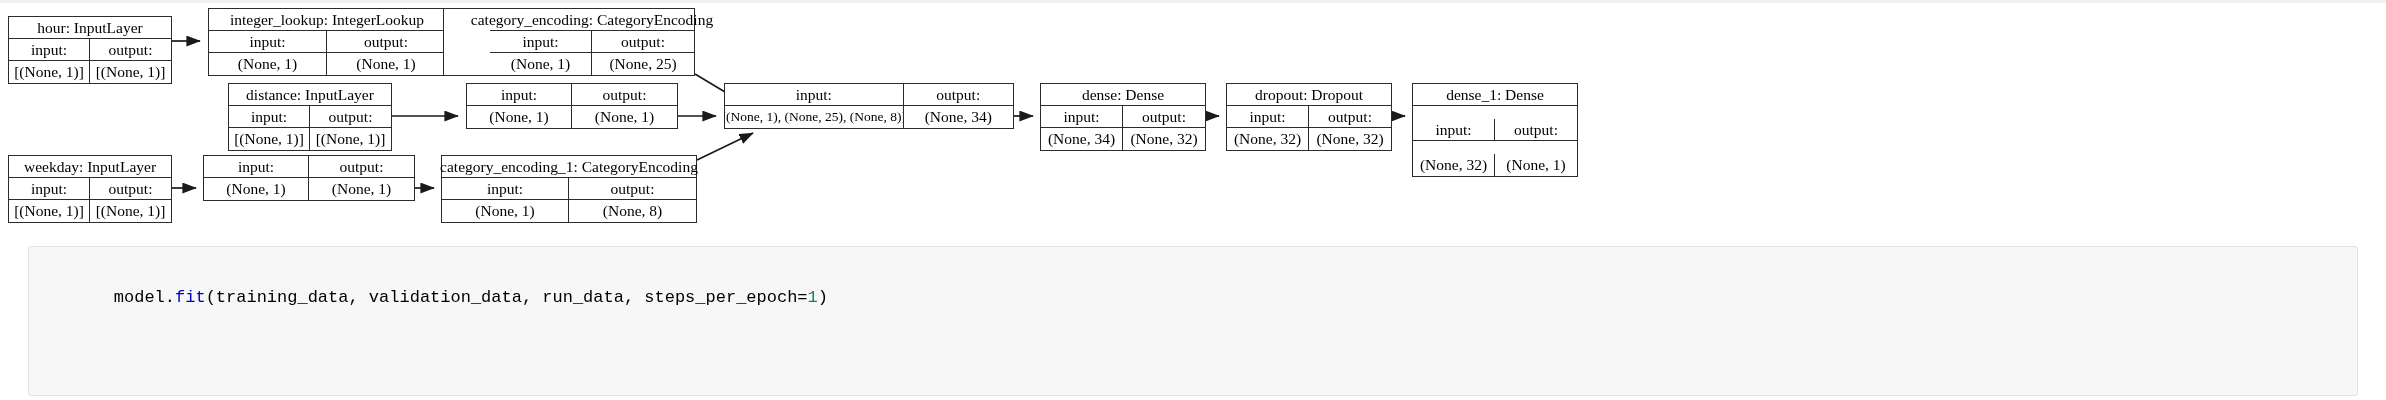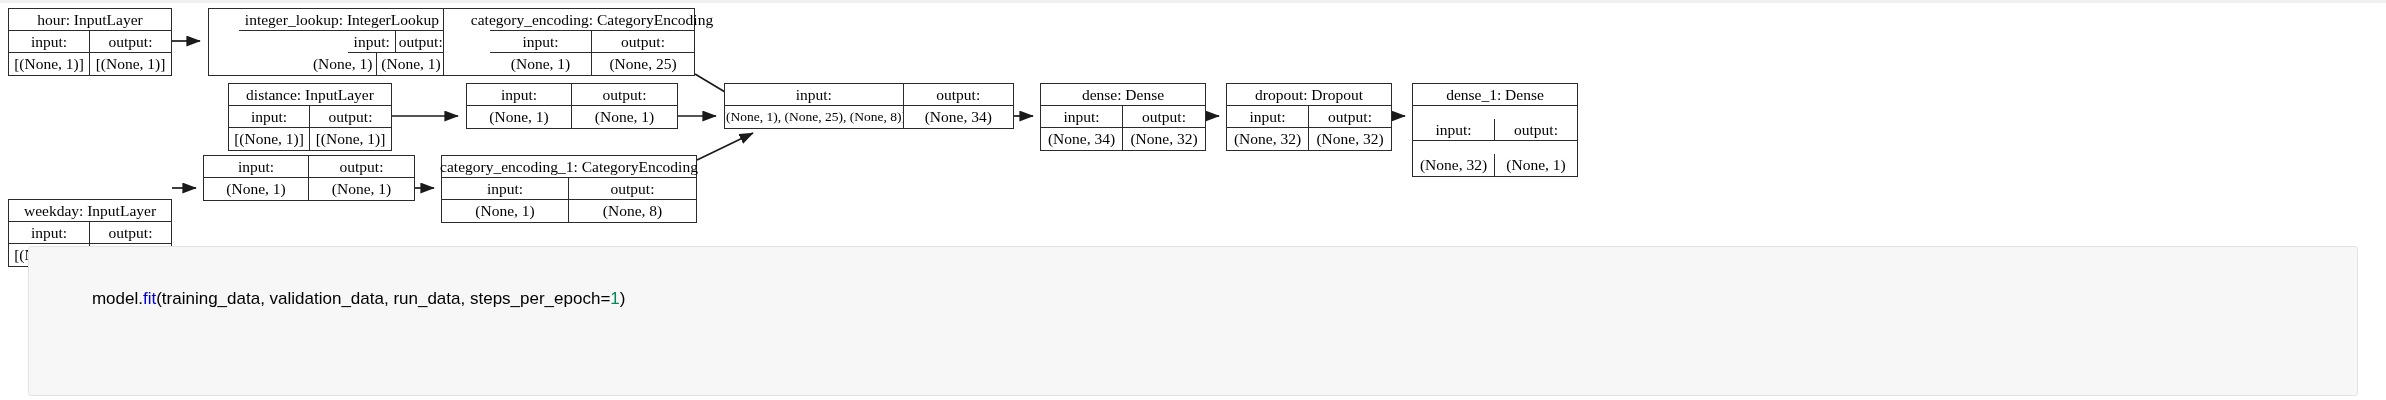--- a/index.html
+++ b/index.html
@@ -97,21 +97,21 @@
     height: 150px;
     background: #f7f7f7;
     border: 1px solid #e3e3e3;
     border-radius: 3px;
     box-sizing: border-box;
   }
   #code-line {
     position: absolute;
     left: 44px;
     top: 22px;
-    font-family: Liberation Sans, sans-serif;
+    font-family: Liberation Mono, monospace;
     font-size: 17px;
     white-space: pre;
     color: #000000;
   }
   .tok-fn   { color: #0000cc; }
   .tok-plain{ color: #000000; }
   .tok-num  { color: #098658; }
 </style>
 </head>
 <body>
@@ -145,33 +145,33 @@
       <path d="M697,160 L753,133"></path>
 
       <line x1="1014" y1="116" x2="1033" y2="116"></line>
 
       <line x1="1206" y1="116" x2="1219" y2="116"></line>
 
       <line x1="1392" y1="116" x2="1405" y2="116"></line>
     </g>
   </svg>
 
-  <div class="node" style="left:8px; top:8px; width:164px;">
+  <div class="node" style="left:8px; top:16px; width:164px;">
     <div class="title">hour: InputLayer</div>
     <div class="row labels">
       <div class="cell left">input:</div>
       <div class="cell right">output:</div>
     </div>
     <div class="row">
       <div class="cell left">[(None, 1)]</div>
       <div class="cell right">[(None, 1)]</div>
     </div>
   </div>
 
-  <div class="node" style="left:208px; top:8px; width:238px;align-items:flex-end;">
+  <div class="node" style="left:208px; top:8px; width:238px;">
     <div class="title">integer_lookup: IntegerLookup</div>
     <div class="row labels">
       <div class="cell left">input:</div>
       <div class="cell right">output:</div>
     </div>
     <div class="row">
       <div class="cell left">(None, 1)</div>
       <div class="cell right">(None, 1)</div>
     </div>
   </div>
@@ -251,21 +251,21 @@
     <div class="row labels">
       <div class="cell left">input:</div>
       <div class="cell right">output:</div>
     </div>
     <div class="row">
       <div class="cell left">(None, 32)</div>
       <div class="cell right">(None, 1)</div>
     </div>
   </div>
 
-  <div class="node" style="left:8px; top:155px; width:164px;margin-top:44px;">
+  <div class="node" style="left:8px; top:155px; width:164px;">
     <div class="title">weekday: InputLayer</div>
     <div class="row labels">
       <div class="cell left">input:</div>
       <div class="cell right">output:</div>
     </div>
     <div class="row">
       <div class="cell left">[(None, 1)]</div>
       <div class="cell right">[(None, 1)]</div>
     </div>
   </div>

